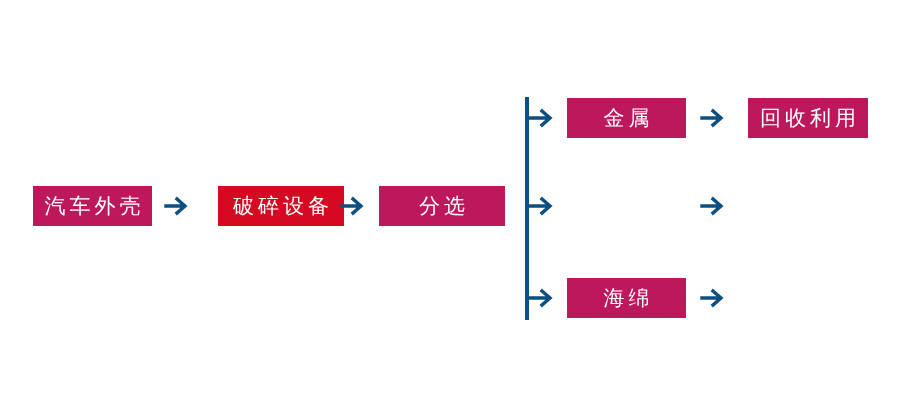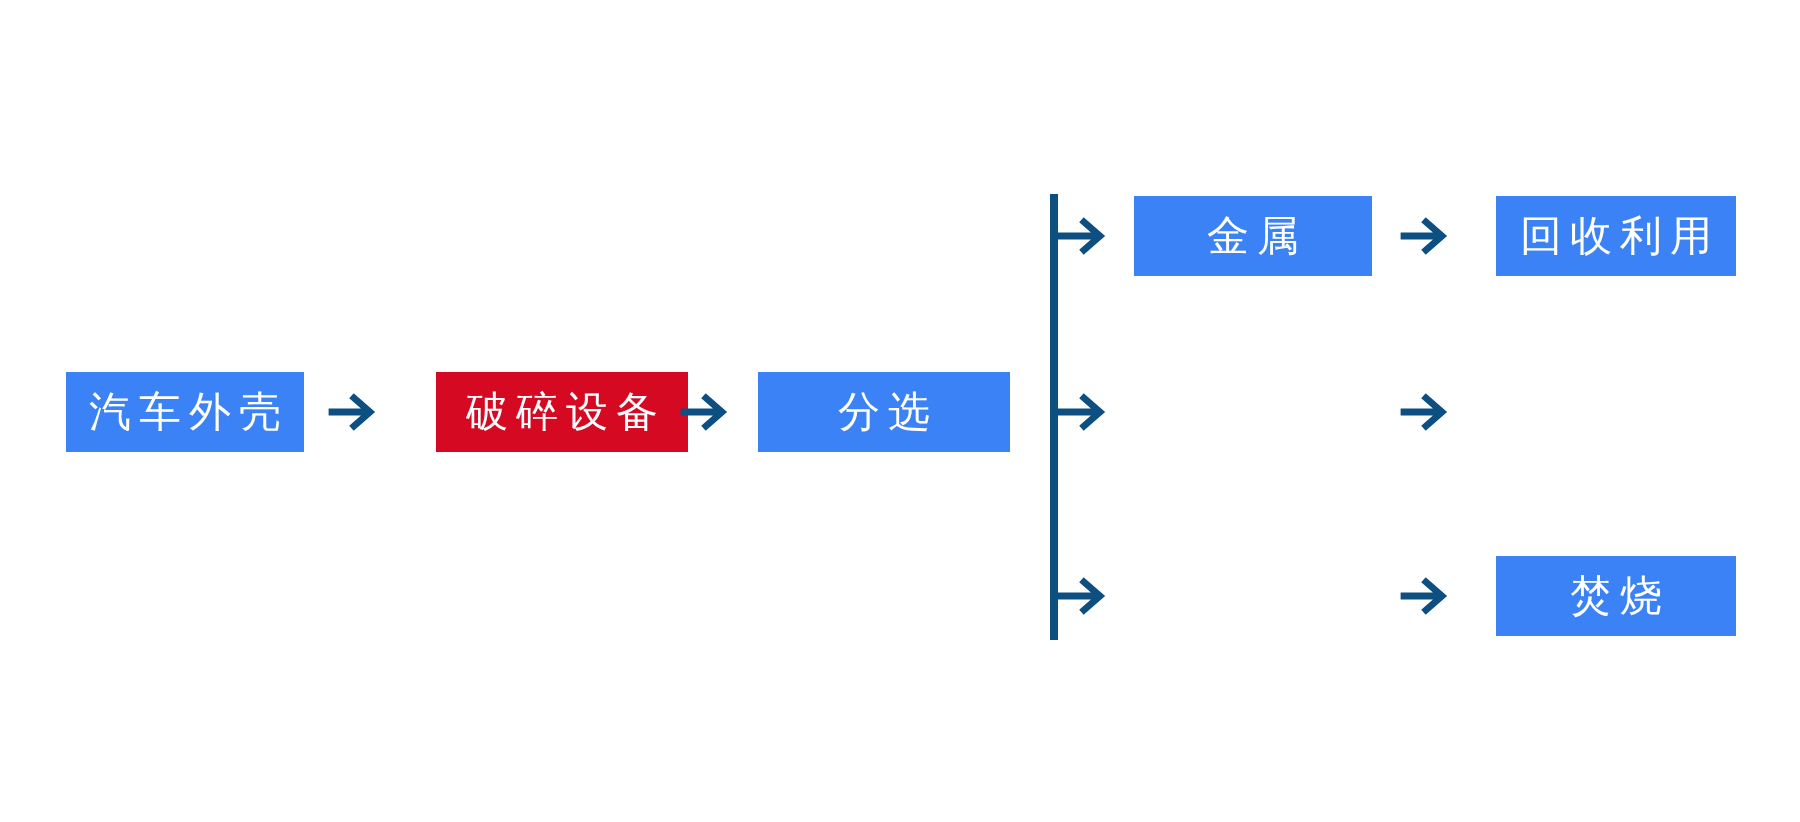--- a/index.html
+++ b/index.html
@@ -27,21 +27,21 @@
     box-sizing: border-box;
     color: #ffffff;
     font-size: 21px;
     letter-spacing: 4px;
     text-indent: 4px;
     line-height: 1;
     font-weight: 400;
     white-space: nowrap;
     font-family: "DejaVu Sans", "Liberation Sans", sans-serif;
   }
-  .node.blue { background: #3b82f6; }
+  .node.blue { background: #be185d; }
   .node.red  { background: #d50a22; }
 
   .arrow {
     position: absolute;
     display: flex;
     align-items: center;
     justify-content: center;
     color: #0d4f80;
     font-size: 28px;
     line-height: 1;
@@ -113,22 +113,22 @@
     </svg>
   </div>
 
 
   <div class="branch-arrow" style="left:527px; top:283px; width:30px; height:30px;">
     <svg width="30" height="30" viewBox="0 0 30 30" aria-hidden="true">
       <path d="M0 15 H21 M15 8 L23 15 L15 22" fill="none" stroke="#0d4f80" stroke-width="3.4" stroke-linecap="square" stroke-linejoin="miter"></path>
     </svg>
   </div>
 
+  <div class="node blue" style="left:567px; top:278px; width:119px; height:40px;">海绵</div>
 
   <div class="arrow" style="left:698px; top:283px; width:30px; height:30px;">
     <svg width="30" height="30" viewBox="0 0 30 30" aria-hidden="true">
       <path d="M4 15 H21 M15 8 L23 15 L15 22" fill="none" stroke="#0d4f80" stroke-width="3.4" stroke-linecap="square" stroke-linejoin="miter"></path>
     </svg>
   </div>
 
-  <div class="node blue" style="left:748px; top:278px; width:120px; height:40px;">焚烧</div>
 
 </div>
 
 </body></html>

